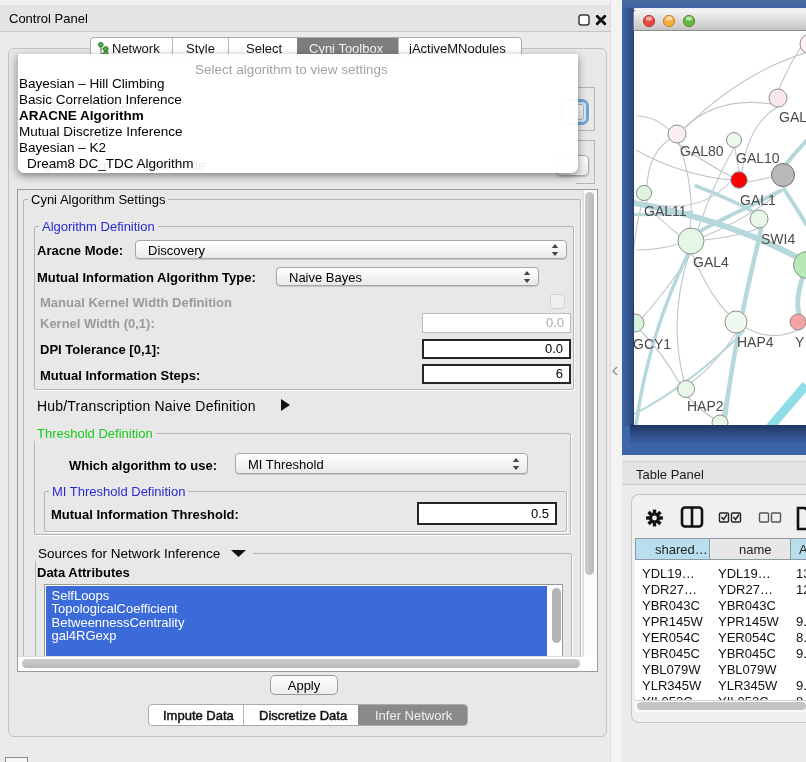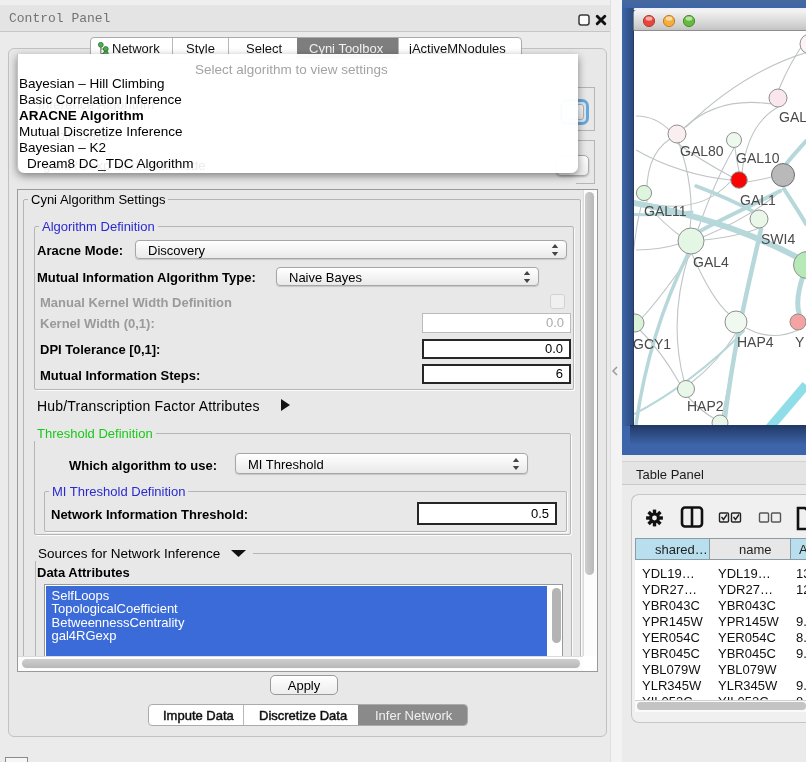--- a/index.html
+++ b/index.html
@@ -19,21 +19,21 @@
   .groupbox { position:absolute; border:1px solid #b5b5b5; border-radius:2px;
     box-shadow:inset 0 0 0 0 #fff, 1px 1px 0 rgba(255,255,255,0.85); }
   .gtitle { position:absolute; font-size:13px; background:#e8e8e8; padding:0 3px; white-space:nowrap; }
 </style>
 </head>
 <body>
 
 <div class="abs" style="left:2px;top:0;width:2px;height:4px;background:#8a8a8a;"></div>
 <div class="abs" style="left:0;top:0;width:610px;height:5px;background:#efefef;"></div>
 <div class="abs" style="left:0;top:5px;width:610px;height:27px;background:#e4e4e4;border-bottom:1px solid #c6c6c6;"></div>
-<div class="lbl" style="left:9px;top:11px;color:#737373;font-family:Liberation Mono, monospace;">Control Panel</div>
+<div class="lbl" style="left:9px;top:11px;color:#000000;">Control Panel</div>
 <svg class="abs" style="left:578px;top:13.5px;" width="12" height="12" viewBox="0 0 12 12">
   <rect x="1" y="1" width="10" height="10" rx="2.2" fill="#fcfcfc" stroke="#3a3a3a" stroke-width="1.5"></rect>
 </svg>
 <svg class="abs" style="left:595px;top:13.5px;" width="12" height="12" viewBox="0 0 12 12">
   <path d="M2.2,2.2 L9.8,9.8 M9.8,2.2 L2.2,9.8" stroke="#111" stroke-width="2.9" stroke-linecap="round"></path>
 </svg>
 
 <div class="abs" style="left:8px;top:48px;width:599px;height:689px;background:#e8e8e8;border:1px solid #c2c2c2;border-radius:6px;"></div>
 
 <div class="abs" style="left:90px;top:37px;width:432px;height:22px;background:#fff;border:1px solid #ababab;border-radius:4px;overflow:hidden;padding-left:43px;">
@@ -93,41 +93,41 @@
 
     <div class="lbl bold gray" style="left:22px;top:126px;">Kernel Width (0,1):</div>
     <div class="field" style="left:404px;top:123px;width:149px;height:20px;border:1px solid #bcbcbc;color:#ababab;line-height:18px;">0.0</div>
 
     <div class="lbl bold" style="left:22px;top:152px;">DPI Tolerance [0,1]:</div>
     <div class="field" style="left:404px;top:149px;width:149px;height:20px;border:2px solid #262626;line-height:16px;">0.0</div>
 
     <div class="lbl bold" style="left:22px;top:178px;">Mutual Information Steps:</div>
     <div class="field" style="left:404px;top:174px;width:149px;height:20px;border:2px solid #262626;line-height:16px;">6</div>
 
-    <div class="lbl" style="left:19px;top:208px;font-size:14px;letter-spacing:0.2px;">Hub/Transcription Factor Attributes</div>
+    <div class="lbl" style="left:19px;top:208px;font-size:14px;letter-spacing:0.2px;">Hub/Transcription Naive Definition</div>
     <svg class="abs" style="left:261px;top:208px;" width="13" height="14" viewBox="0 0 13 14">
         <path d="M2,1 L11,7 L2,13 Z" fill="#111"></path>
       </svg>
 
     <div class="groupbox" style="left:16px;top:243px;width:537px;height:102px;"></div>
     <div class="gtitle" style="left:16px;top:236px;color:#18c918;">Threshold Definition</div>
 
     <div class="lbl bold" style="left:51px;top:268px;">Which algorithm to use:</div>
     <div class="combo" style="left:217px;top:263px;width:293px;height:21px;">
       <span class="ctext" style="top:3px;">MI Threshold</span>
       <svg class="carr" viewBox="0 0 8 12">
           <path d="M4,0 L7.2,4 H0.8 Z" fill="#444"></path>
           <path d="M4,12 L7.2,8 H0.8 Z" fill="#444"></path>
         </svg>
     </div>
 
     <div class="groupbox" style="left:26px;top:301px;width:523px;height:41px;"></div>
     <div class="gtitle" style="left:31px;top:294px;color:#2a2ad0;">MI Threshold Definition</div>
 
-    <div class="lbl bold" style="left:33px;top:317px;">Network Information Threshold:</div>
+    <div class="lbl bold" style="left:33px;top:317px;">Mutual Information Threshold:</div>
     <div class="field" style="left:399px;top:312px;width:140px;height:23px;border:2px solid #262626;line-height:19px;">0.5</div>
 
     <div class="groupbox" style="left:17px;top:363px;width:537px;height:118px;"></div>
     <div class="gtitle" style="left:17px;top:356px;color:#000;font-size:13.5px;">Sources for Network Inference</div>
     <div class="abs" style="left:205px;top:357px;width:30px;height:12px;background:#e8e8e8;"></div>
     <svg class="abs" style="left:212px;top:359px;" width="17" height="9" viewBox="0 0 17 9">
         <path d="M1,1 L16,1 L8.5,8 Z" fill="#111"></path>
       </svg>
 
     <div class="lbl bold" style="left:19px;top:375px;">Data Attributes</div>

